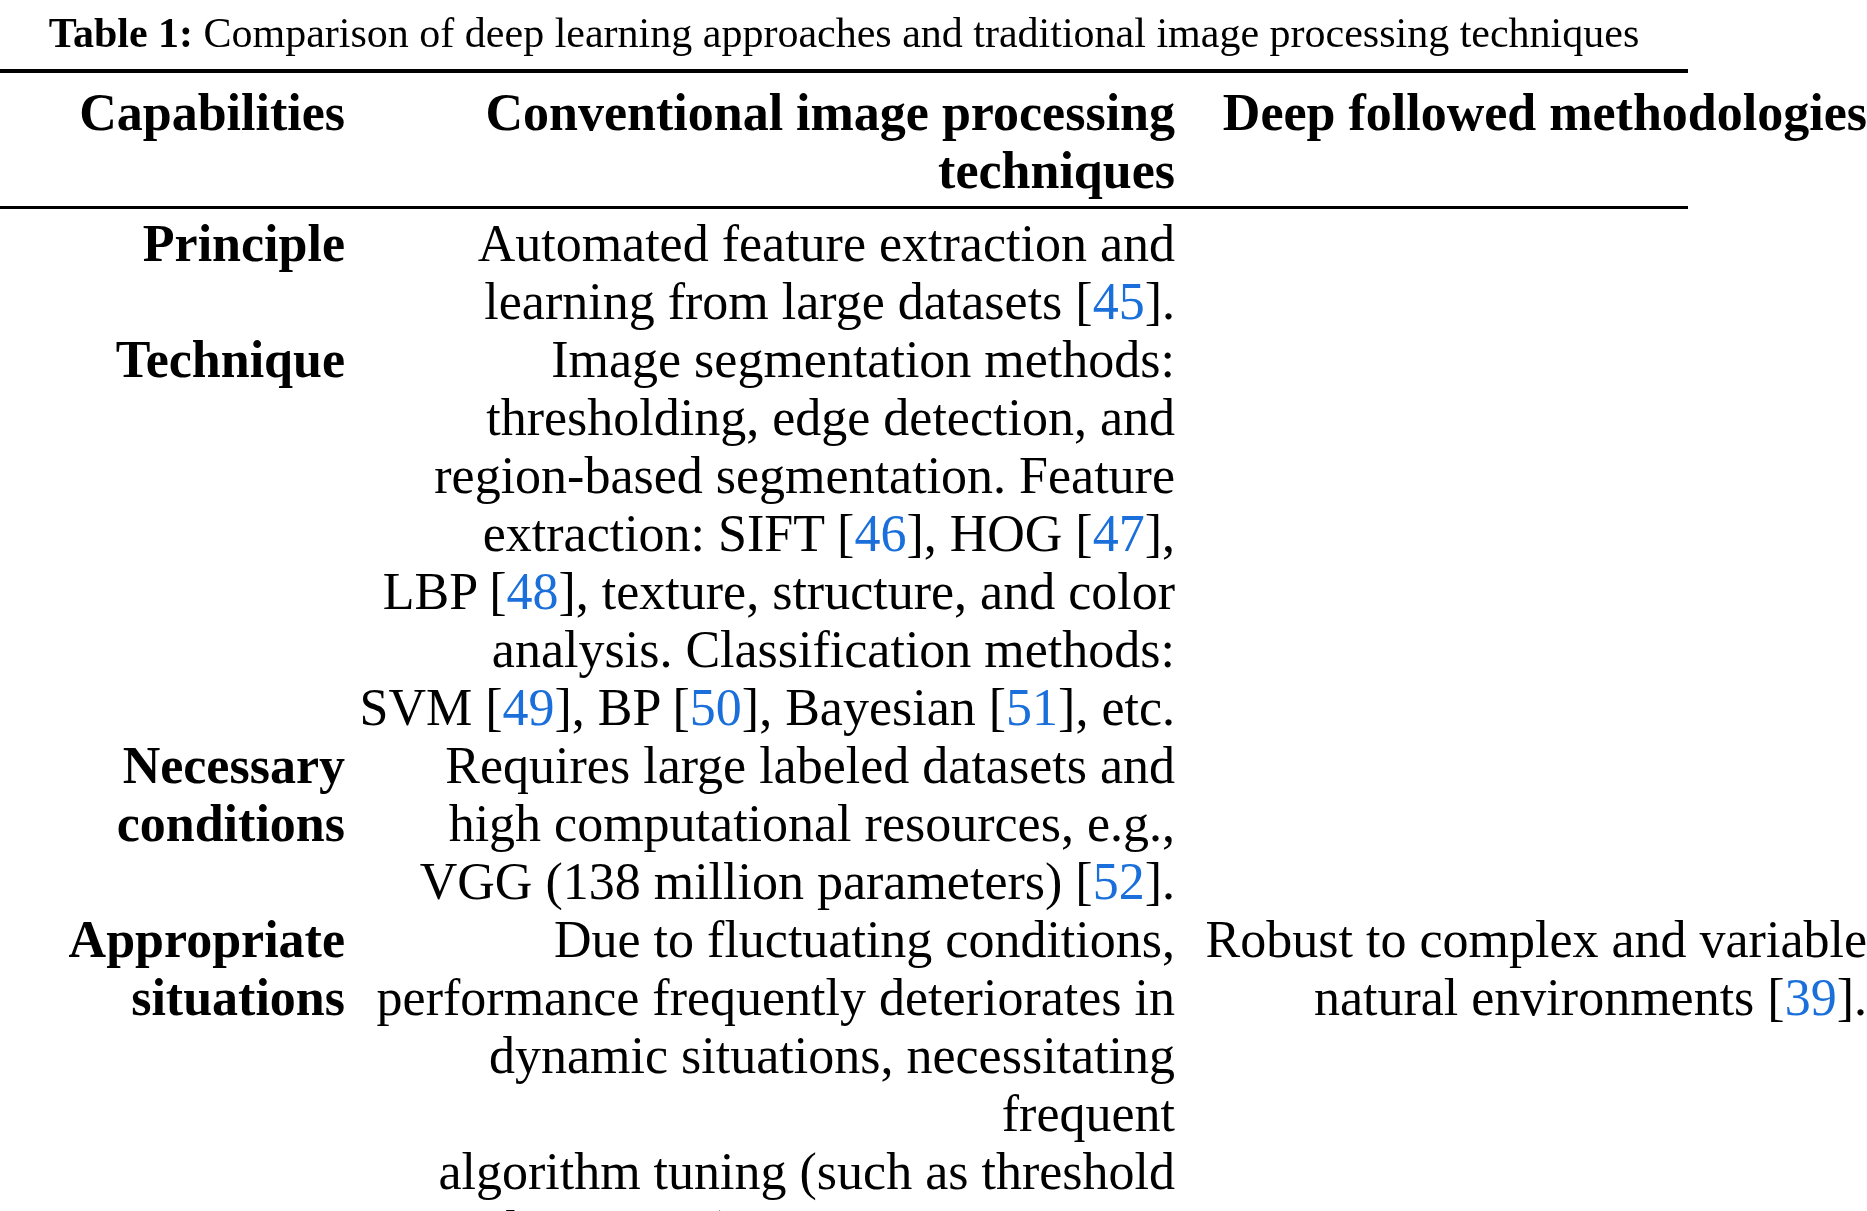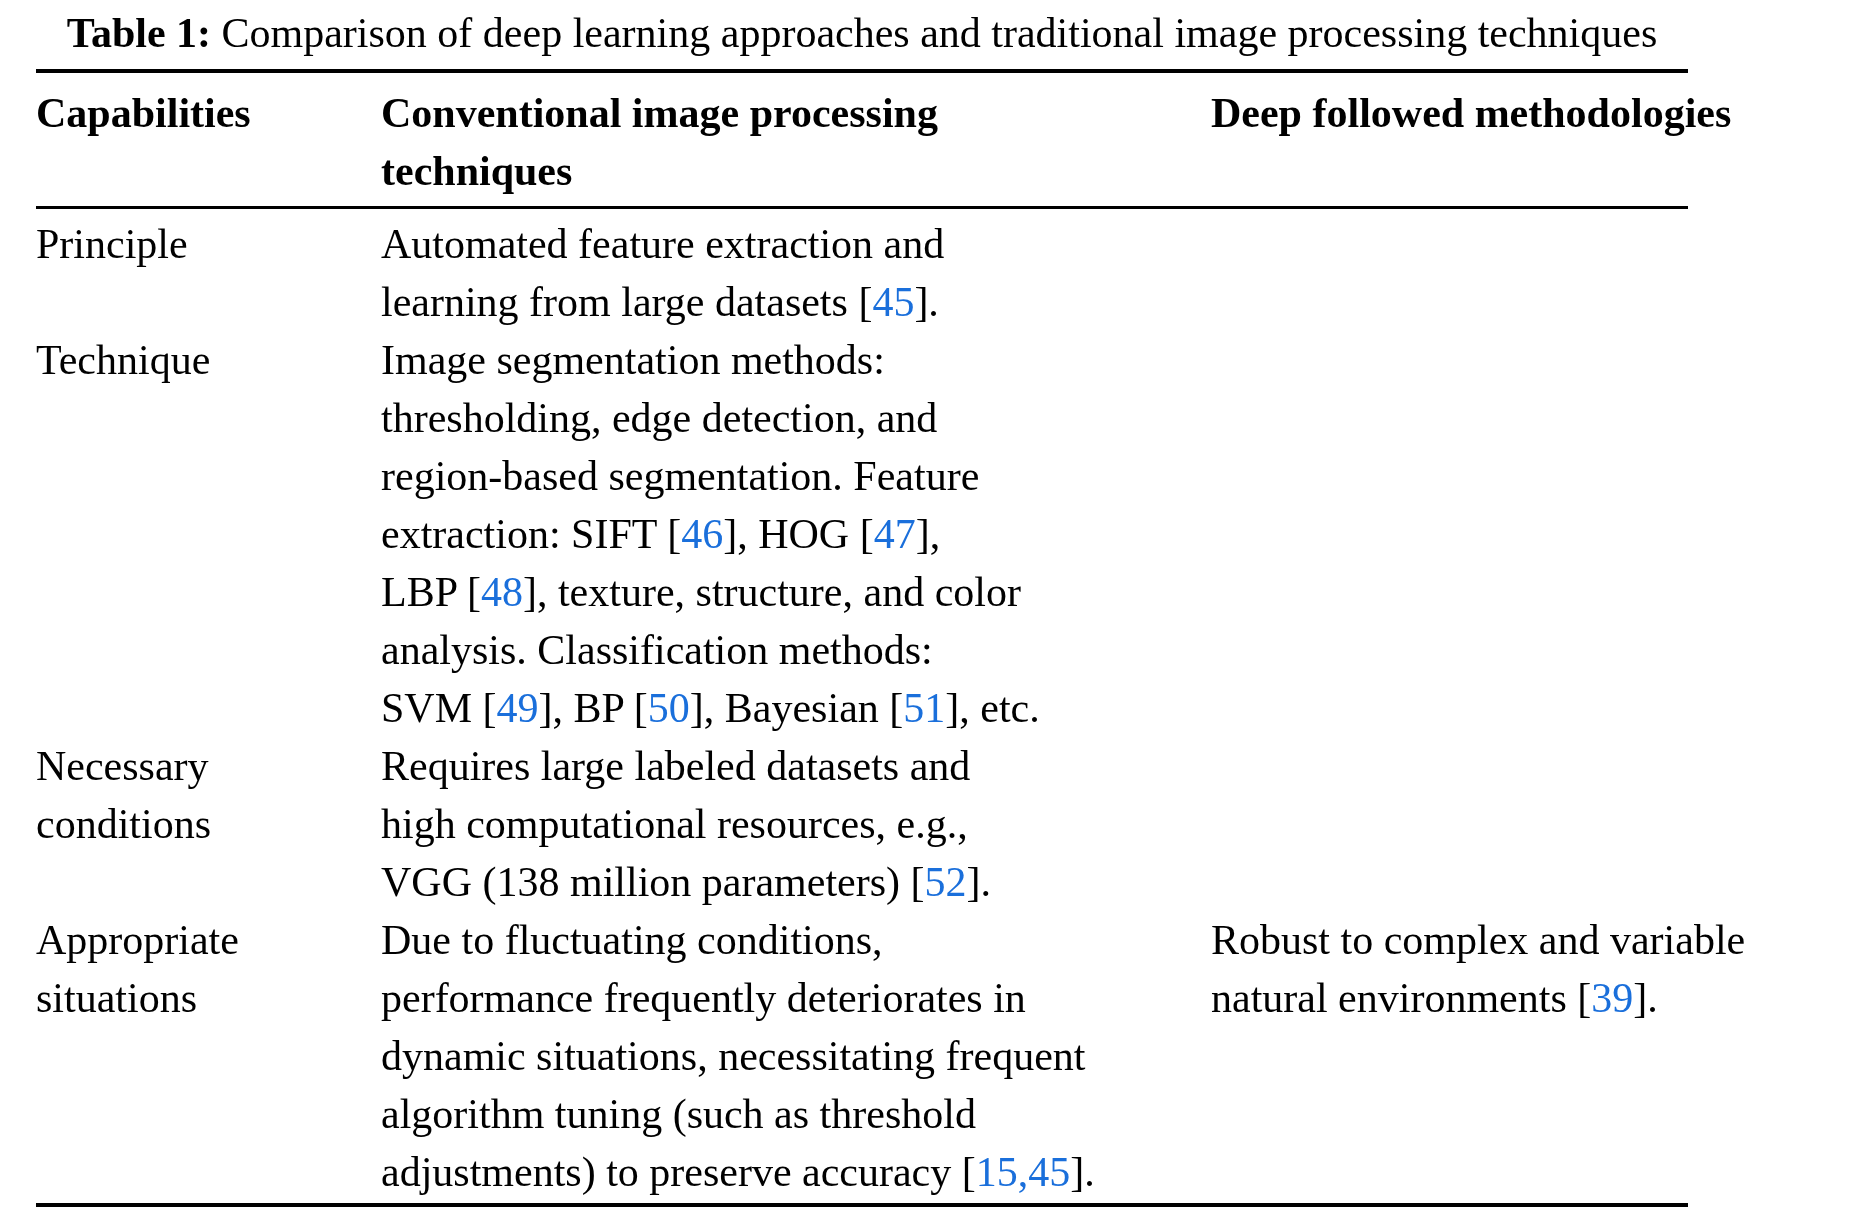--- a/index.html
+++ b/index.html
@@ -3,21 +3,21 @@
 <meta charset="utf-8">
 <style>
   * { margin:0; padding:0; box-sizing:border-box; }
   html,body { background:#ffffff; }
   body {
     width:1867px; height:1211px;
     font-family:"Liberation Serif","DejaVu Serif",serif;
     color:#000;
     overflow:hidden;
   }
-  .page { position:relative; width:1688px; height:1211px; background:#fff;padding-left:36px; }
+  .page { position:relative; width:1688px; height:1211px; background:#fff; }
 
   .caption {
     text-align:center;
     font-size:42px;
     line-height:54px;
     padding-top:6px;
     white-space:nowrap;
   }
   .caption .cap-label { font-weight:bold; }
   .caption .cap-text { font-weight:normal; }
@@ -25,32 +25,32 @@
   .rule { background:#000; width:100%; }
   .rule-top    { height:4px; margin-top:9px; }
   .rule-mid    { height:3px; }
   .rule-bottom { height:4px; }
 
   .grid {
     display:grid;
     grid-template-columns:345px 830px 692px;
   }
   .cell {
-    text-align:left;
+    text-align:right;
     white-space:pre-line;
-    font-size:42px;
+    font-size:52px;
     line-height:58px;
   }
   .header-row .cell {
     font-weight:bold;
     padding-top:11px;
     padding-bottom:6px;
   }
   .body-rows { padding-top:6px; padding-bottom:2px; }
-  .col-capability { font-weight:normal; }
+  .col-capability { font-weight:bold; }
 
   .cite { color:var(--cite,#1a6fdb); }
 </style>
 </head>
 <body>
 
 <div class="page">
 
   <div class="caption">
     <span class="cap-label">Table 1:</span><span class="cap-text"> </span><span class="cap-text">Comparison of deep learning approaches and traditional image processing techniques</span>

